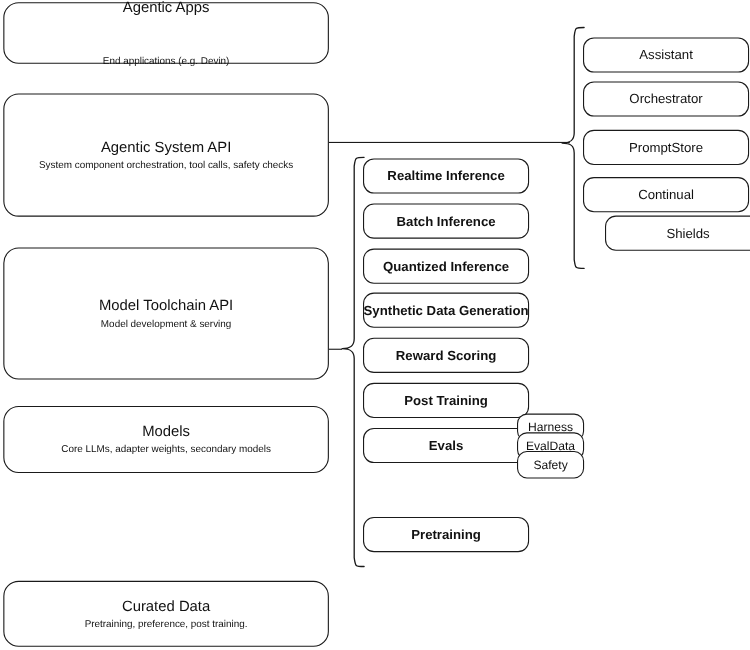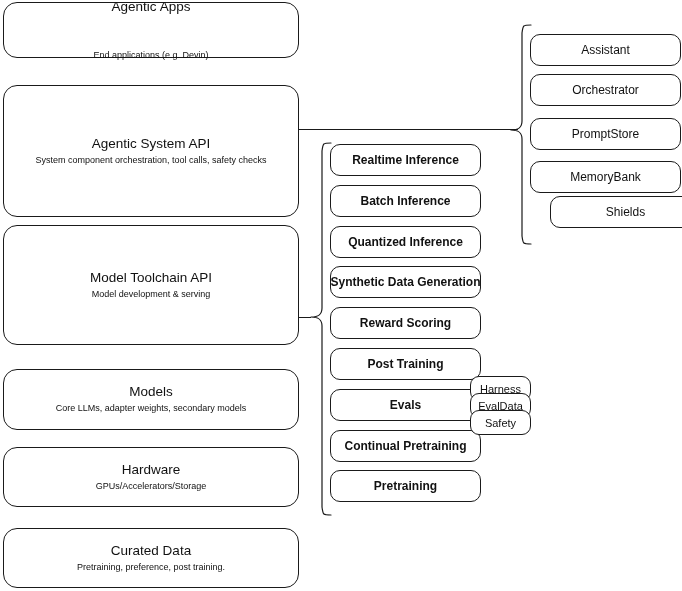--- a/index.html
+++ b/index.html
@@ -112,39 +112,35 @@
 </head>
 <body>
 
 <div id="canvas">
 
   <div class="node layer" style="top:2px;height:56px;gap:32px;">
     <span class="title">Agentic Apps</span>
     <span class="subtitle">End applications (e.g. Devin)</span>
   </div>
 
-  <div class="node layer" style="top:85px;height:132px;">
+  <div class="node layer" style="top:85px;height:112px;">
     <span class="title">Agentic System API</span>
     <span class="subtitle">System component orchestration, tool calls, safety checks</span>
   </div>
 
   <div class="node layer" style="top:225px;height:120px;">
     <span class="title">Model Toolchain API</span>
     <span class="subtitle">Model development &amp; serving</span>
   </div>
 
   <div class="node layer" style="top:369px;height:61px;">
     <span class="title">Models</span>
     <span class="subtitle">Core LLMs, adapter weights, secondary models</span>
   </div>
 
-  <div class="node layer" style="top:447px;height:60px;">
-    <span class="title">Hardware</span>
-    <span class="subtitle">GPUs/Accelerators/Storage</span>
-  </div>
 
   <div class="node layer" style="top:528px;height:60px;">
     <span class="title">Curated Data</span>
     <span class="subtitle">Pretraining, preference, post training.</span>
   </div>
 
   <div class="hline" style="left:299px;top:129px;width:219px;"></div>
 
   <div class="hline" style="left:299px;top:317px;width:12px;"></div>
 
@@ -182,23 +178,20 @@
   </div>
   <div class="node cap" style="top:307px;">
     <span class="title">Reward Scoring</span>
   </div>
   <div class="node cap" style="top:348px;">
     <span class="title">Post Training</span>
   </div>
   <div class="node cap" style="top:389px;">
     <span class="title">Evals</span>
   </div>
-  <div class="node cap" style="top:430px;">
-    <span class="title">Continual Pretraining</span>
-  </div>
   <div class="node cap" style="top:470px;">
     <span class="title">Pretraining</span>
   </div>
 
   <div class="pill" style="top:376px;">
     <span>Harness</span>
   </div>
   <div class="pill" style="top:393px;">
     <span>EvalData</span>
   </div>
@@ -209,19 +202,19 @@
   <div class="node comp" style="top:34px;">
     <span class="title">Assistant</span>
   </div>
   <div class="node comp" style="top:74px;">
     <span class="title">Orchestrator</span>
   </div>
   <div class="node comp" style="top:118px;">
     <span class="title">PromptStore</span>
   </div>
   <div class="node comp" style="top:161px;">
-    <span class="title">MemoryBank</span>
+    <span class="title">Continual</span>
   </div>
   <div class="node comp" style="top:196px;margin-left:20px;">
     <span class="title">Shields</span>
   </div>
 
 </div>
 
 </body></html>

